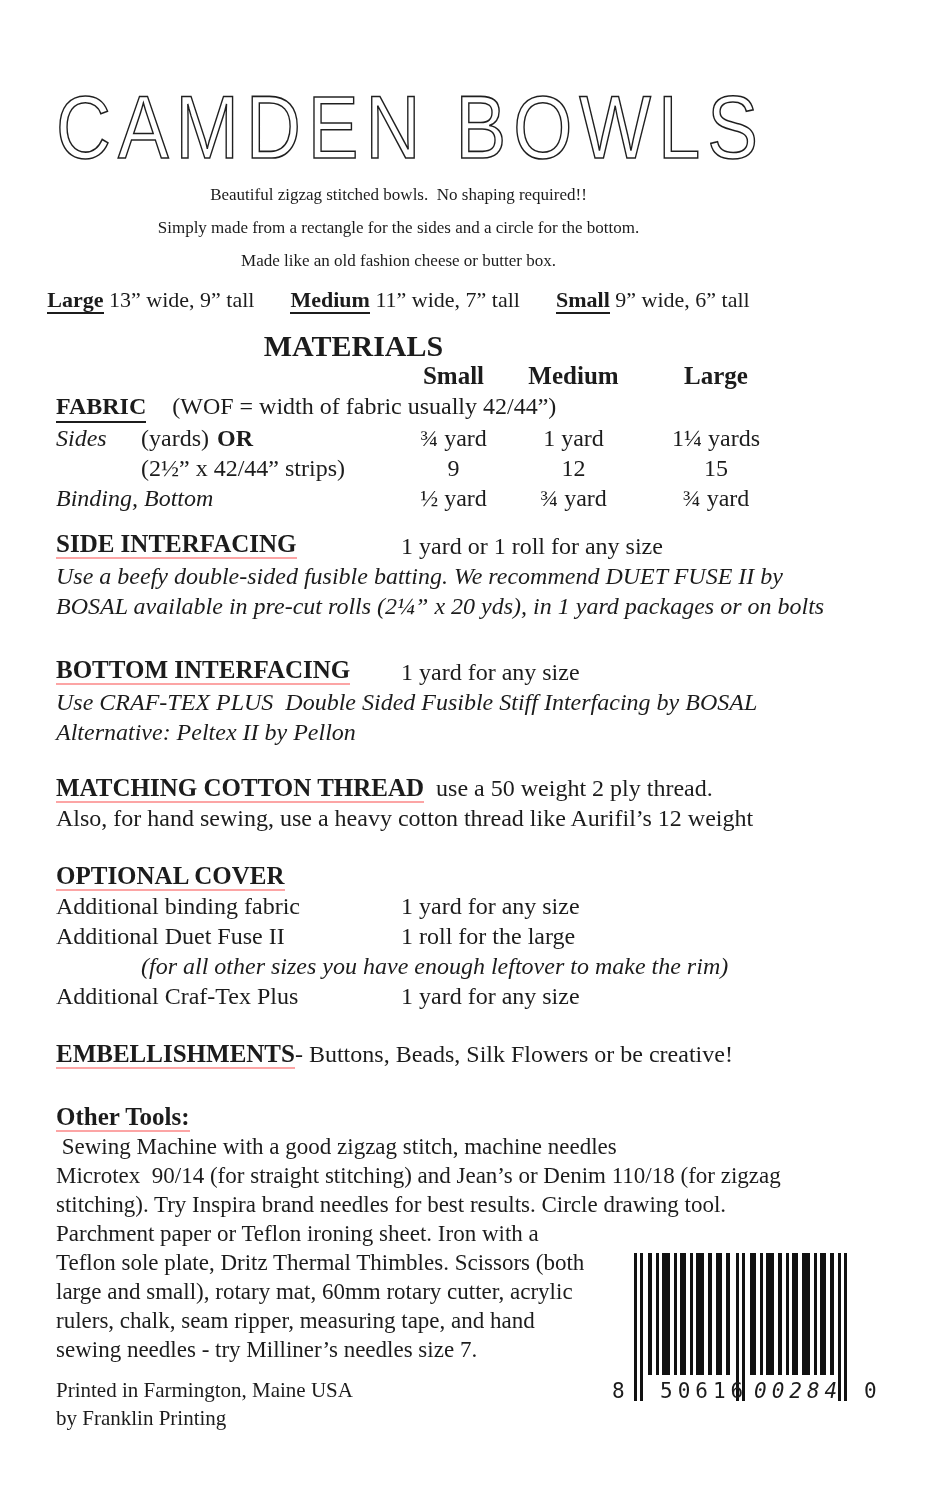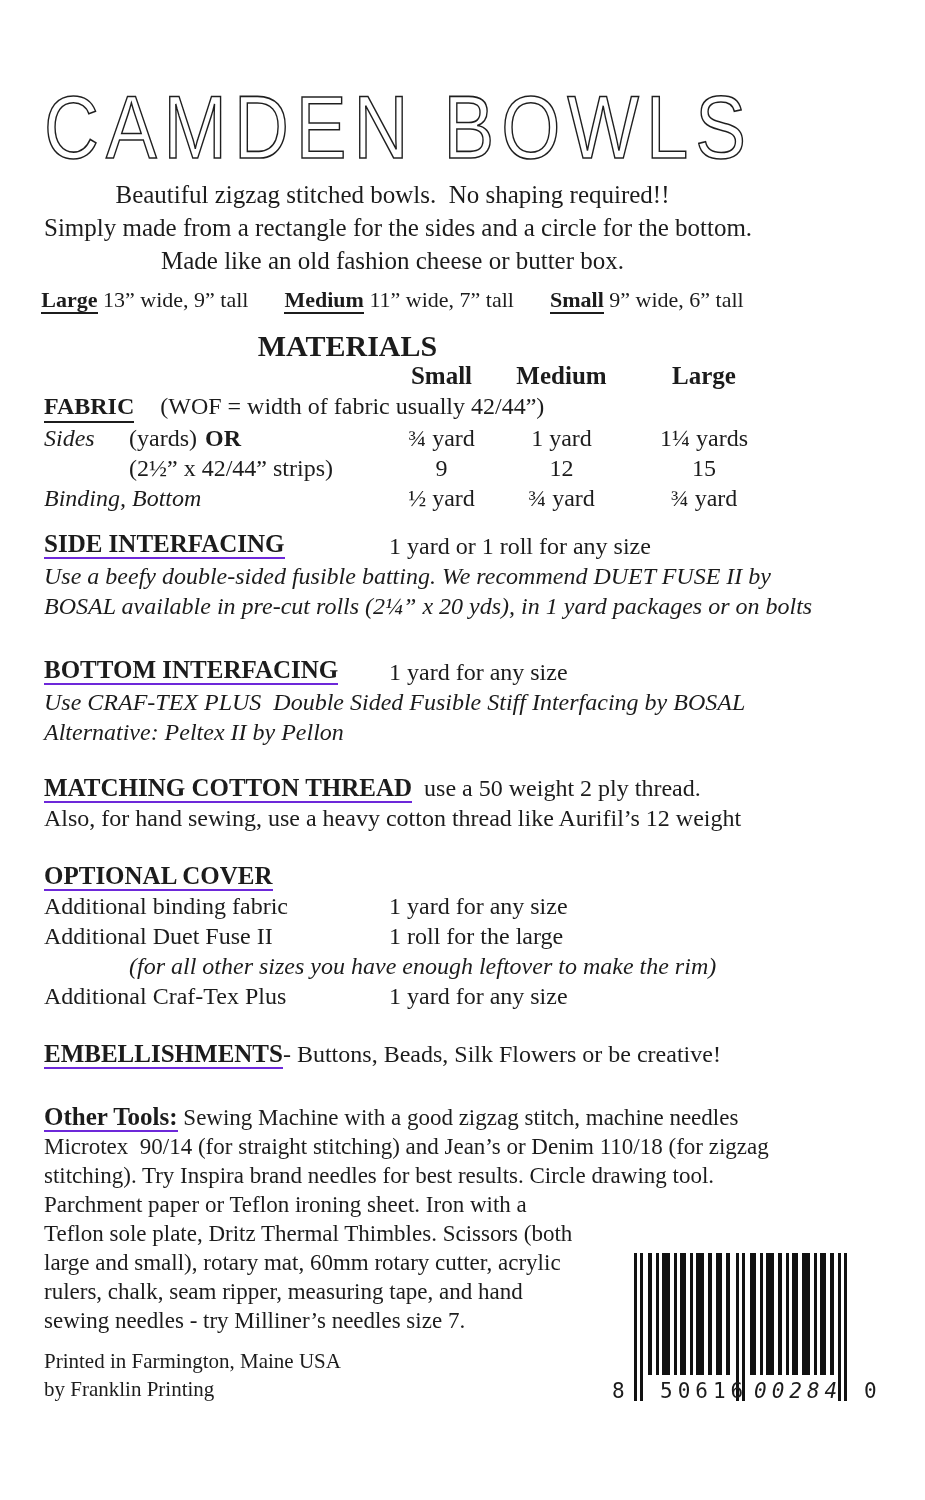--- a/index.html
+++ b/index.html
@@ -7,21 +7,21 @@
     width:925px;height:1500px;
     background:#ffffff;
     color:#1c1c1c;
     font-family:"Liberation Serif", serif;
     position:relative;
     overflow:hidden;
   }
   .page{
     position:relative;
     width:796px;height:1500px;
-    padding:88px 55px 0 44px;
+    padding:88px 55px 0 56px;
     box-sizing:border-box;
   }
   .ln{white-space:pre;}
 
   
   .title-wrap{text-align:center;margin-right:20px;}
   .deco-title{
     display:inline-block;
     font-family:"Liberation Sans", sans-serif;
     font-weight:400;
@@ -31,21 +31,21 @@
     color:#1f1f1f;
     transform:scaleY(1.16);
     transform-origin:center;
     white-space:pre;
   }
   @supports (-webkit-text-stroke: 1px black){
     .deco-title{color:#ffffff;-webkit-text-stroke:1.4px #1f1f1f;}
   }
 
   
-  .intro{margin-top:10px;text-align:center;font-size:25px;line-height:33px;}
+  .intro{margin-top:10px;text-align:center;font-size:17px;line-height:33px;}
 
   
   .sizes{
     margin-top:8px;
     display:flex;justify-content:center;gap:36px;
     font-size:22px;line-height:30px;
   }
   .sizes .sz{white-space:pre;}
   .bu{font-weight:bold;border-bottom:2px solid #1c1c1c;}
 
@@ -59,21 +59,21 @@
   .fabric-note{margin-left:26px;white-space:pre;}
   .cell-flex{display:flex;align-items:baseline;}
   .sides-name{display:inline-block;width:85px;font-style:italic;}
   .or-word{font-weight:bold;margin-left:8px;text-align:center;}
   .indent85{padding-left:85px;}
   .it{font-style:italic;}
 
   
   .sec{font-size:24px;line-height:30px;}
   .kv{display:grid;grid-template-columns:345px auto;}
-  .sec-h{font-weight:bold;font-size:25px;border-bottom:2px solid #6d28d9;display:inline-block;line-height:26px;align-self:start;justify-self:start;}
+  .sec-h{font-weight:bold;font-size:25px;border-bottom:2px solid #fca5a5;display:inline-block;line-height:26px;align-self:start;justify-self:start;}
   .note{font-style:italic;}
   .m-side{margin-top:18px;}
   .m-bottom{margin-top:36px;}
   .m-thread{margin-top:26px;}
   .m-cover{margin-top:28px;}
   .m-embel{margin-top:28px;}
   .m-tools{margin-top:34px;}
   .cover-note{padding-left:85px;}
 
   

